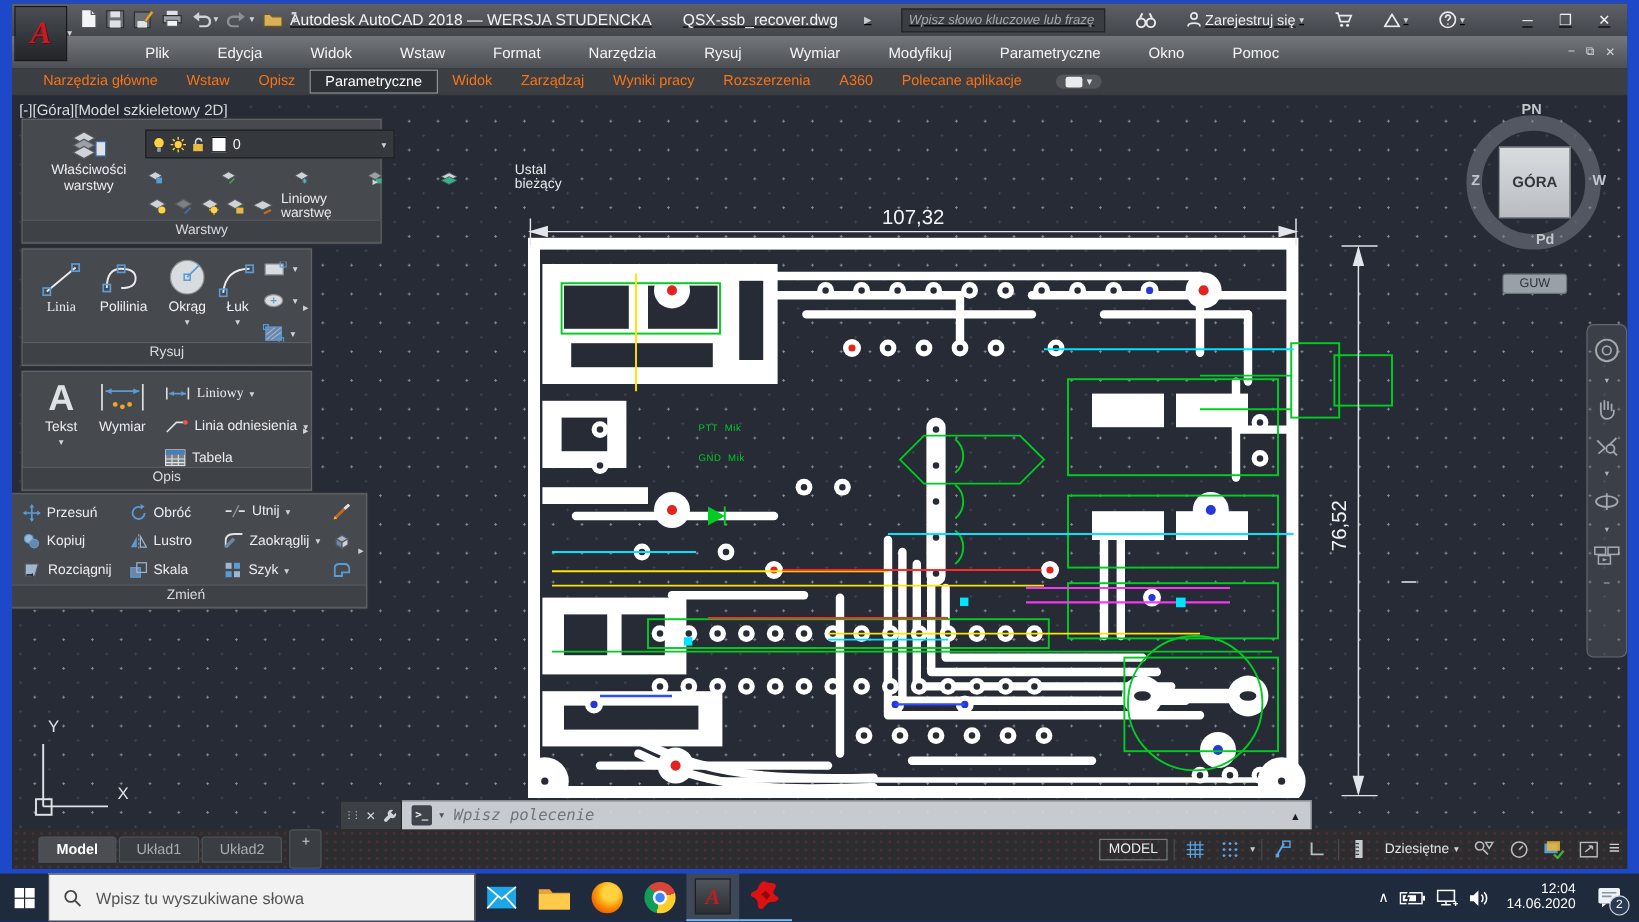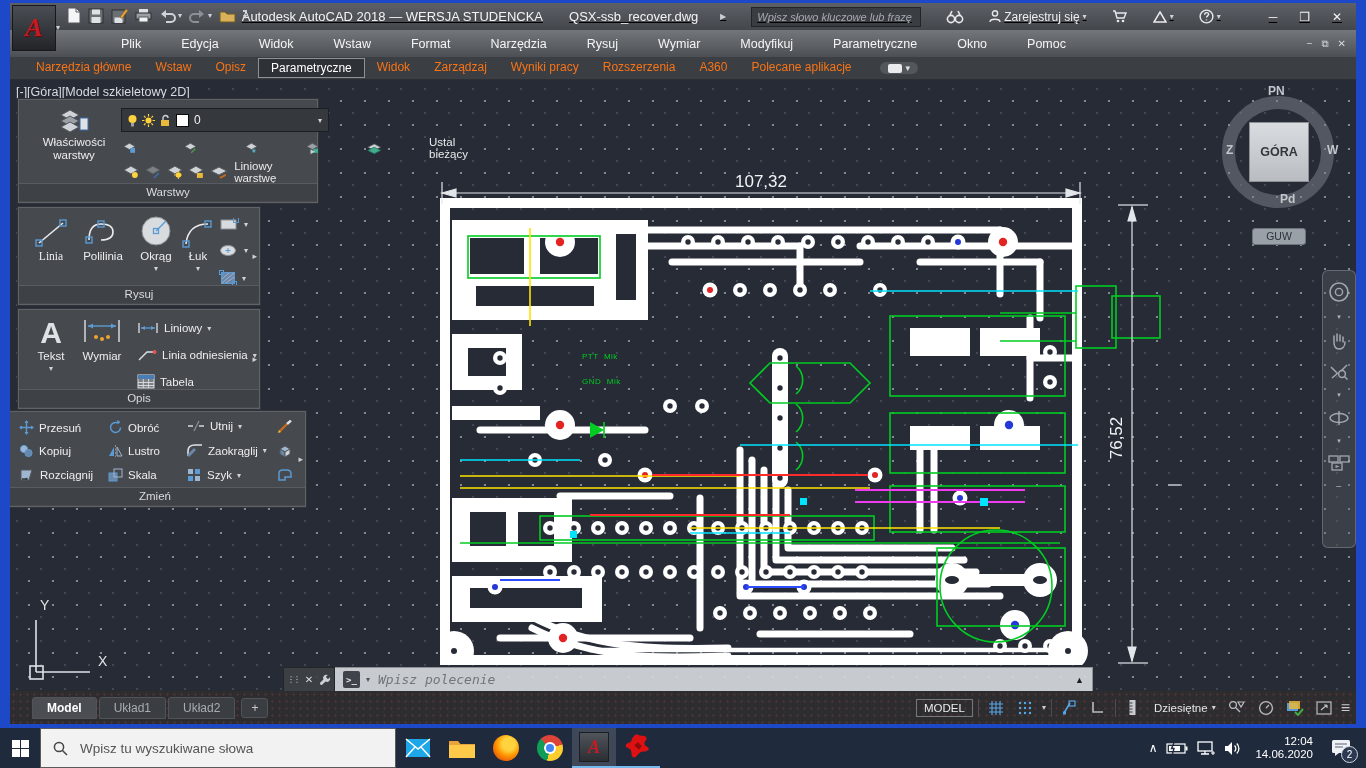--- a/index.html
+++ b/index.html
@@ -82,21 +82,21 @@
     border-left:none;display:flex;align-items:center;gap:6px;padding:0 8px;}
   #cmd-chip{width:17px;height:17px;background:#3c4合04;background:#40444a;color:#e8eaec;
     font:bold 9px "DejaVu Sans Mono",monospace;display:flex;align-items:center;justify-content:center;border-radius:2px;}
   #cmd-input{flex:1;background:transparent;border:none;outline:none;
     font:italic 13px "DejaVu Sans Mono",monospace;color:#5c6168;}
   #cmd-input::placeholder{color:#70757c;font-style:italic;}
   #cmd-up{color:#1c1e21;font-size:9px;}
   
   #bottombar{left:0;top:688px;width:1346px;height:33px;background:#2d2d2f;
     background-image:radial-gradient(circle,rgba(210,70,70,.18) 1px,transparent 1.2px);
-    background-size:7px 7px;display:flex;align-items:center;}
+    background-size:7px 7px;display:flex;}
   #ltabs{display:flex;align-items:center;margin-left:22px;gap:2px;}
   .ltab{padding:3px 14px;font-size:12px;color:#a9adb2;background:#3a3d41;
     border:1px solid #505459;border-radius:3px 3px 0 0;}
   .ltab.active{color:#ffffff;font-weight:bold;background:#4a4e53;}
   #ltab-add{padding:2px 9px;font-size:12px;color:#c8cbcf;background:#3a3d41;
     border:1px solid #505459;border-radius:3px;}
   #statusbar{margin-left:auto;margin-right:6px;display:flex;align-items:center;gap:5px;}
   .sico{width:24px;height:22px;display:flex;align-items:center;justify-content:center;
     border-radius:2px;}
   #model-btn{font-size:11.5px;color:#e8eaec;border:1px solid #74787d;padding:2px 7px;}
@@ -738,21 +738,21 @@
           <svg class="icon" width="42" height="30" viewBox="0 0 42 30">
             <path d="M4 2 V24 M38 2 V24" stroke="#dfe2e5" stroke-width="1.4"></path>
             <path d="M7 8 H35" stroke="#5b9bd5" stroke-width="1.4"></path>
             <path d="M7 8 l5 -2.5 v5 z M35 8 l-5 -2.5 v5 z" fill="#5b9bd5"></path>
             <circle cx="15" cy="19" r="2" fill="#f0a42c"></circle>
               <circle cx="21" cy="21" r="2" fill="#f0a42c"></circle>
               <circle cx="27" cy="19" r="2" fill="#f0a42c"></circle>
           </svg>
           <span>Wymiar</span>
         </div>
-        <div class="tool-h" style="left:118px;top:12px;">
+        <div class="tool-h" style="left:118px;top:12px;font-family:Liberation Serif, serif;">
           <svg class="icon" width="22" height="12" viewBox="0 0 22 12">
             <path d="M2 1 V11 M20 1 V11" stroke="#dfe2e5" stroke-width="1.3"></path>
             <path d="M4 6 H18" stroke="#5b9bd5" stroke-width="1.3"></path>
             <path d="M4 6 l4 -2 v4 z M18 6 l-4 -2 v4 z" fill="#5b9bd5"></path>
           </svg>
           <span>Liniowy</span>
           <span class="g-down caret"></span>
         </div>
         <div class="tool-h" style="left:118px;top:38px;">
           <svg class="icon" width="20" height="14" viewBox="0 0 20 14">

